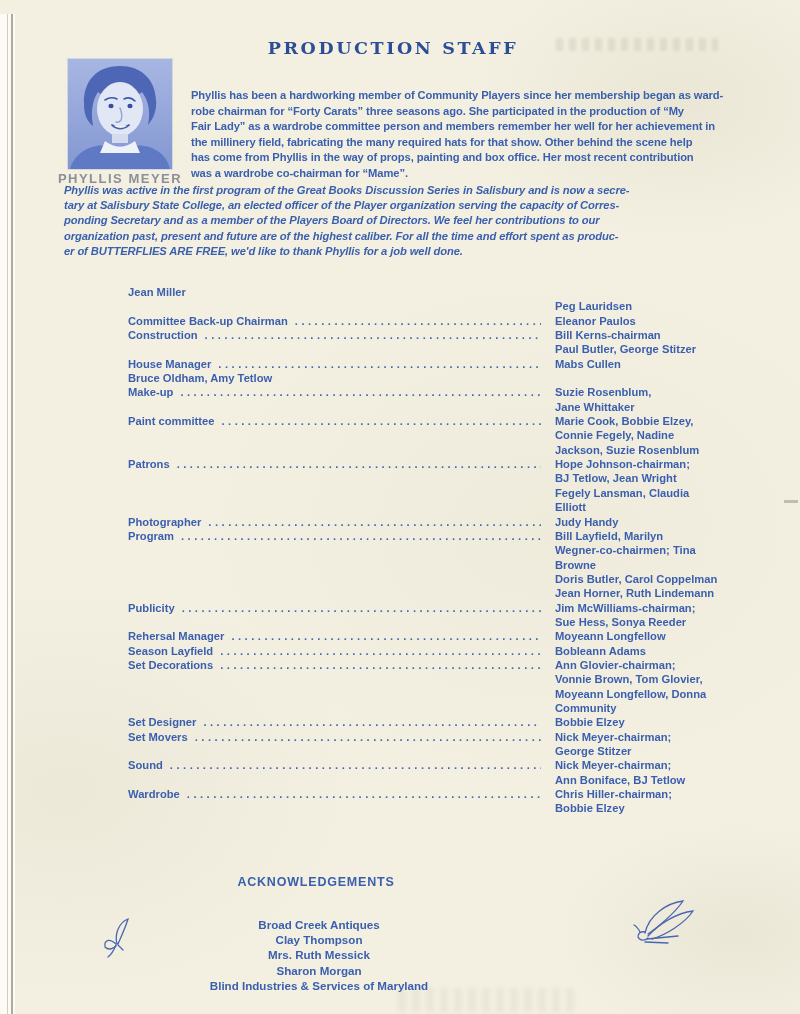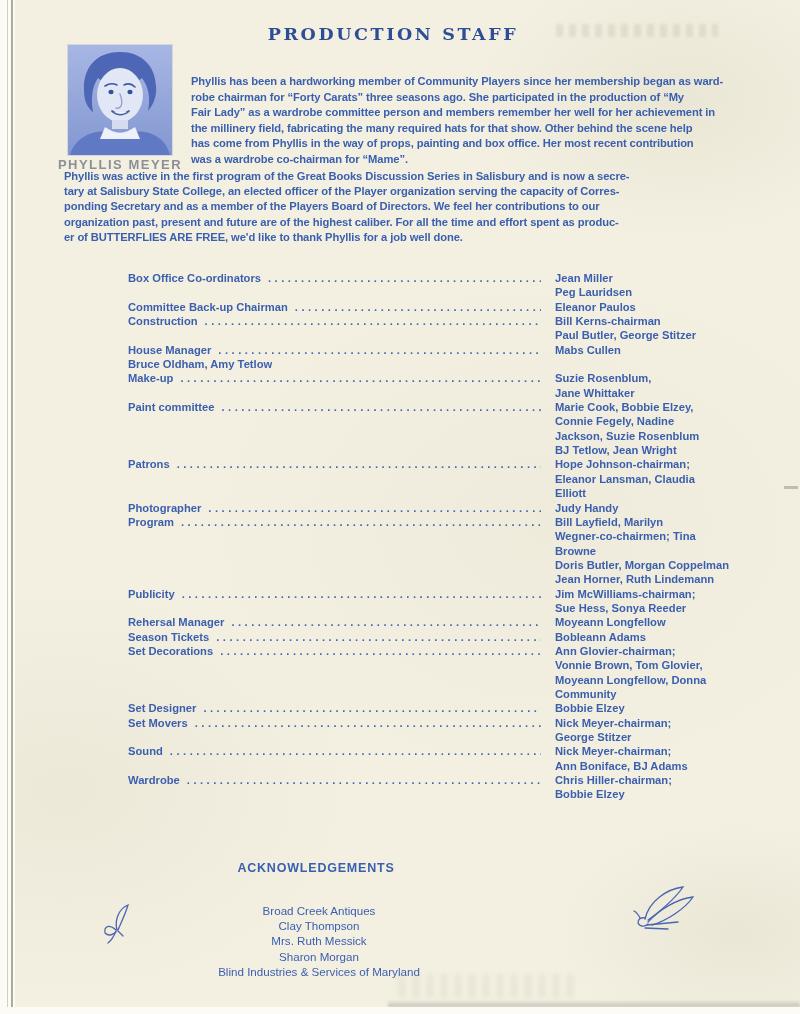--- a/index.html
+++ b/index.html
@@ -7,21 +7,21 @@
     position:relative;width:800px;height:1014px;overflow:hidden;
     background-color:#f3f0e2;
     background-image:
       radial-gradient(ellipse 300px 200px at 85% 10%, rgba(221,216,194,.40), transparent 70%),
       radial-gradient(ellipse 420px 300px at 8% 78%, rgba(224,219,199,.35), transparent 70%),
       radial-gradient(ellipse 520px 380px at 68% 52%, rgba(228,223,203,.28), transparent 70%),
       radial-gradient(ellipse 260px 160px at 92% 92%, rgba(218,213,192,.35), transparent 70%);
     font-family:"Liberation Sans", sans-serif;
     -webkit-font-smoothing:antialiased;
   }
-  .abs{position:absolute;}
+  .abs{position:absolute;margin-top:14px;}
   
   .left-white{left:0;top:0;width:15px;height:1014px;background:#fcfbf6;}
   .spine-line1{left:7px;top:0;width:1px;height:1014px;background:#d2cfc2;}
   .spine-line2{left:11px;top:0;width:2px;height:1014px;background:#aeab9e;}
   .bottom-white{left:0;top:1007px;width:800px;height:7px;background:#fcfbf6;}
   .bottom-shadow{left:388px;top:1000px;width:412px;height:7px;
     background:linear-gradient(to bottom, rgba(150,148,138,0), rgba(150,148,138,.5));filter:blur(1px);}
   .ghost-topright{left:556px;top:24px;width:162px;height:13px;opacity:.55;filter:blur(1.6px);
     background:repeating-linear-gradient(90deg, rgba(148,142,120,.30) 0 7px, rgba(148,142,120,0) 7px 13px);}
   .ghost-bottom{left:398px;top:974px;width:180px;height:24px;opacity:.4;filter:blur(2px);
@@ -35,35 +35,35 @@
 
   
   .photo{left:68px;top:45px;width:104px;height:110px;box-shadow:0 0 0 1px rgba(120,140,200,.25);}
   .photo-caption{left:54px;top:157px;width:132px;text-align:center;
     font-size:13px;font-weight:700;letter-spacing:1.5px;color:#8c8f96;}
 
   
   .para{color:#3a5fae;font-weight:700;font-size:11.2px;letter-spacing:-.1px;}
   .para div{white-space:nowrap;}
   .para1{left:191px;top:74px;width:560px;line-height:15.5px;}
-  .para2{left:64px;top:169px;width:700px;line-height:15.2px;}
+  .para2{left:64px;top:169px;width:700px;line-height:15.2px;font-style:italic;}
 
   
   .staff{left:128px;top:271px;width:614px;color:#3b5fae;font-weight:700;font-size:11.2px;}
   .staff-row{display:flex;align-items:baseline;line-height:14.35px;height:14.35px;white-space:nowrap;}
   .staff-left{display:flex;align-items:baseline;width:427px;flex:0 0 427px;overflow:hidden;}
   .dots{flex:1 1 auto;overflow:hidden;margin:0 14px 0 7px;color:#4066b2;letter-spacing:3.5px;}
   .dots::after{content:"....................................................................................................";}
   .staff-name{flex:1 1 auto;overflow:visible;}
 
   
   .ack-title{left:0;top:861px;width:632px;text-align:center;
     font-size:12.5px;font-weight:700;letter-spacing:.8px;color:#3a5fae;}
   .ack-list{left:0;top:903px;width:638px;text-align:center;
-    font-size:11.6px;font-weight:400;line-height:15.2px;color:#3a5fae;}
+    font-size:11.6px;font-weight:700;line-height:15.2px;color:#3a5fae;}
 
   .butterfly-left{left:100px;top:903px;}
   .butterfly-right{left:632px;top:884px;}
 </style>
 </head>
 <body>
 
 <div class="page">
 
   <div class="abs ghost-topright"></div>
@@ -108,24 +108,20 @@
   <div class="abs para para2">
       <div>Phyllis was active in the first program of the Great Books Discussion Series in Salisbury and is now a secre-</div>
       <div>tary at Salisbury State College, an elected officer of the Player organization serving the capacity of Corres-</div>
       <div>ponding Secretary and as a member of the Players Board of Directors.  We feel her contributions to our</div>
       <div>organization past, present and future are of the highest caliber.  For all the time and effort spent as produc-</div>
       <div>er of BUTTERFLIES ARE FREE, we'd like to thank Phyllis for a job well done.</div>
     </div>
 
   <div class="abs staff">
       <div class="staff-row">
-        <span class="staff-left">
-          <span class="staff-label">Box Office Co-ordinators</span>
-          <span class="dots"></span>
-        </span>
         <span class="staff-name">Jean Miller</span>
       </div>
       <div class="staff-row">
         <span class="staff-left">
           <span class="staff-label"></span>
         </span>
         <span class="staff-name">Peg Lauridsen</span>
       </div>
       <div class="staff-row">
         <span class="staff-left">
@@ -184,36 +180,36 @@
         <span class="staff-name">Connie Fegely, Nadine</span>
       </div>
       <div class="staff-row">
         <span class="staff-left">
           <span class="staff-label"></span>
         </span>
         <span class="staff-name">Jackson, Suzie Rosenblum</span>
       </div>
       <div class="staff-row">
         <span class="staff-left">
+          <span class="staff-label">Patrons</span>
+          <span class="dots"></span>
+        </span>
+        <span class="staff-name">Hope Johnson-chairman;</span>
+      </div>
+      <div class="staff-row">
+        <span class="staff-left">
           <span class="staff-label"></span>
         </span>
         <span class="staff-name">BJ Tetlow, Jean Wright</span>
       </div>
       <div class="staff-row">
         <span class="staff-left">
-          <span class="staff-label">Patrons</span>
-          <span class="dots"></span>
-        </span>
-        <span class="staff-name">Hope Johnson-chairman;</span>
-      </div>
-      <div class="staff-row">
-        <span class="staff-left">
-          <span class="staff-label"></span>
-        </span>
-        <span class="staff-name">Eleanor Lansman, Claudia</span>
+          <span class="staff-label"></span>
+        </span>
+        <span class="staff-name">Fegely Lansman, Claudia</span>
       </div>
       <div class="staff-row">
         <span class="staff-left">
           <span class="staff-label"></span>
         </span>
         <span class="staff-name">Elliott</span>
       </div>
       <div class="staff-row">
         <span class="staff-left">
           <span class="staff-label">Photographer</span>
@@ -237,21 +233,21 @@
       <div class="staff-row">
         <span class="staff-left">
           <span class="staff-label"></span>
         </span>
         <span class="staff-name">Browne</span>
       </div>
       <div class="staff-row">
         <span class="staff-left">
           <span class="staff-label"></span>
         </span>
-        <span class="staff-name">Doris Butler, Morgan Coppelman</span>
+        <span class="staff-name">Doris Butler, Carol Coppelman</span>
       </div>
       <div class="staff-row">
         <span class="staff-left">
           <span class="staff-label"></span>
         </span>
         <span class="staff-name">Jean Horner, Ruth Lindemann</span>
       </div>
       <div class="staff-row">
         <span class="staff-left">
           <span class="staff-label">Publicity</span>
@@ -267,21 +263,21 @@
       </div>
       <div class="staff-row">
         <span class="staff-left">
           <span class="staff-label">Rehersal Manager</span>
           <span class="dots"></span>
         </span>
         <span class="staff-name">Moyeann Longfellow</span>
       </div>
       <div class="staff-row">
         <span class="staff-left">
-          <span class="staff-label">Season Tickets</span>
+          <span class="staff-label">Season Layfield</span>
           <span class="dots"></span>
         </span>
         <span class="staff-name">Bobleann Adams</span>
       </div>
       <div class="staff-row">
         <span class="staff-left">
           <span class="staff-label">Set Decorations</span>
           <span class="dots"></span>
         </span>
         <span class="staff-name">Ann Glovier-chairman;</span>
@@ -328,21 +324,21 @@
         <span class="staff-left">
           <span class="staff-label">Sound</span>
           <span class="dots"></span>
         </span>
         <span class="staff-name">Nick Meyer-chairman;</span>
       </div>
       <div class="staff-row">
         <span class="staff-left">
           <span class="staff-label"></span>
         </span>
-        <span class="staff-name">Ann Boniface, BJ Adams</span>
+        <span class="staff-name">Ann Boniface, BJ Tetlow</span>
       </div>
       <div class="staff-row">
         <span class="staff-left">
           <span class="staff-label">Wardrobe</span>
           <span class="dots"></span>
         </span>
         <span class="staff-name">Chris Hiller-chairman;</span>
       </div>
       <div class="staff-row">
         <span class="staff-left">

